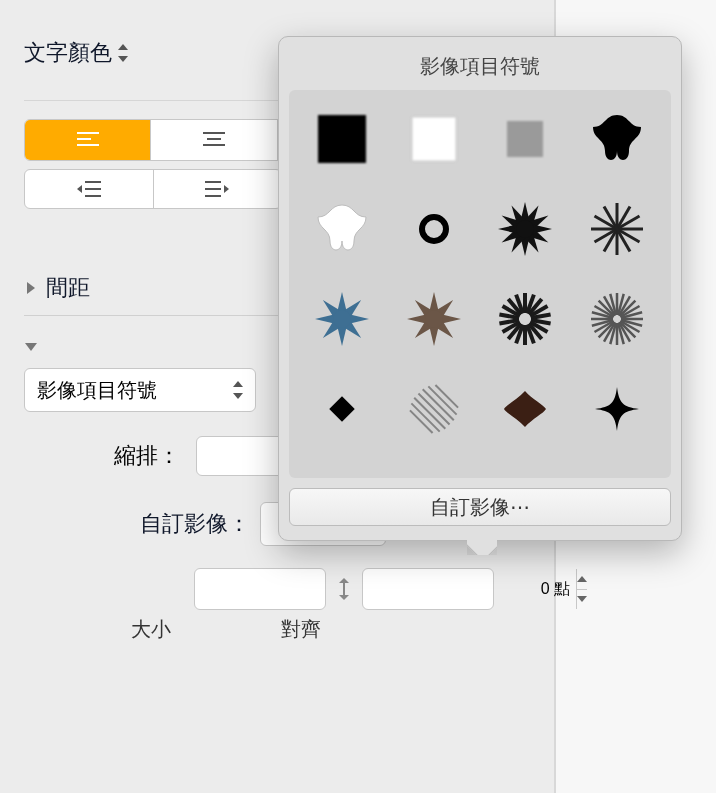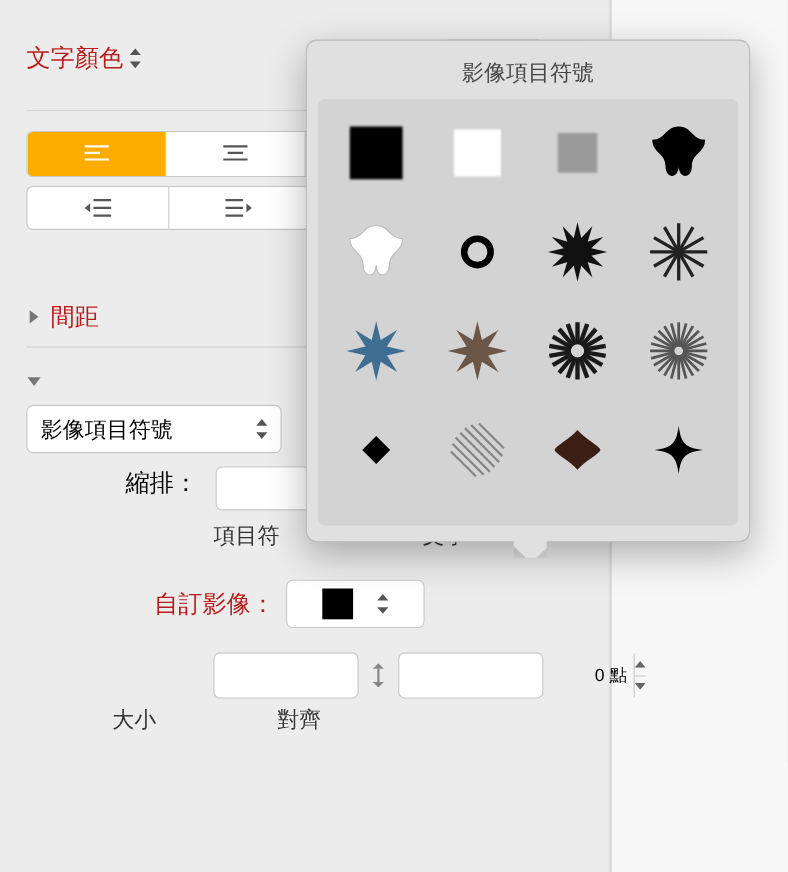--- a/index.html
+++ b/index.html
@@ -1,20 +1,20 @@
 <!DOCTYPE html>
 <html><head>
 <meta charset="utf-8">
 <style>
 * { box-sizing: border-box; margin: 0; padding: 0; font-family: -apple-system, "Helvetica Neue", Arial, sans-serif; }
 body { width: 716px; height: 793px; background: #f7f7f7; position: relative; overflow: hidden; }
 .panel { width: 556px; background: #ececec; padding: 24px 24px 0 24px; position: relative; height: 793px; border-right: 2px solid #d8d8d8; }
 .row { display: flex; align-items: center; margin-bottom: 6px; }
 .text-color-row { justify-content: space-between; margin-bottom: 30px; padding-top: 12px; }
-.label { font-size: 22px; color: #b91c1c; }
+.label { font-size: 22px; color: #0f172a; }
 .text-color-btn { display: flex; align-items: center; cursor: pointer; }
 .updown { display: inline-block; margin-left: 4px; position: relative; width: 12px; height: 18px; }
 .updown::before { content: ""; position: absolute; top: 0; left: 2px; border-left: 5px solid transparent; border-right: 5px solid transparent; border-bottom: 6px solid #555; }
 .updown::after { content: ""; position: absolute; bottom: 0; left: 2px; border-left: 5px solid transparent; border-right: 5px solid transparent; border-top: 6px solid #555; }
 .color-controls { display: flex; gap: 0; }
 .color-swatch { width: 88px; height: 34px; background: linear-gradient(135deg, #3a3a3a, #1a1a1a); border-radius: 6px 0 0 6px; border: 1px solid #aaa; }
 .color-wheel { width: 40px; height: 34px; border-radius: 0 6px 6px 0; border: 1px solid #aaa; border-left: none; background: conic-gradient(red, orange, yellow, lime, cyan, blue, magenta, red); }
 .aligns { display: flex; width: 100%; border: 1px solid #c7c7c7; border-radius: 6px; overflow: hidden; background: #fff; height: 42px; }
 .align-btn { flex: 1; display: flex; align-items: center; justify-content: center; border-right: 1px solid #c7c7c7; cursor: pointer; }
 .align-btn:last-child { border-right: none; }
@@ -22,37 +22,37 @@
 .indent-row { margin-top: 8px; width: 258px; border: 1px solid #c7c7c7; border-radius: 6px; background: #fff; height: 40px; display: flex; }
 .indent-btn { flex: 1; display: flex; align-items: center; justify-content: center; border-right: 1px solid #c7c7c7; cursor: pointer; }
 .indent-btn:last-child { border-right: none; }
 .section-header { display: flex; align-items: center; gap: 8px; margin-top: 26px; cursor: pointer; }
 .section-header.first { margin-top: 64px; }
 .disclose { width: 14px; display: inline-flex; justify-content: center; }
 .disclose svg { display: block; }
 hr.sep { border: none; border-top: 1px solid #d0d0d0; margin-top: 12px; }
 .hr-top { border: none; border-top: 1px solid #d6d6d6; margin-top: 24px; margin-bottom: 18px; }
 .select-like { margin-top: 16px; width: 232px; height: 44px; border: 1px solid #c7c7c7; border-radius: 6px; background: #fff; display: flex; align-items: center; padding: 0 12px; font-size: 20px; justify-content: space-between; cursor: pointer; }
-.indent-fields { margin-top: 12px; display: flex; align-items: flex-start; gap: 16px; }
+.indent-fields { margin-top: 24px; display: flex; align-items: center; gap: 16px; }
 .indent-label { margin-left: 90px; font-size: 22px; }
 .num-field { width: 122px; height: 40px; border: 1px solid #c7c7c7; border-radius: 6px; background: #fff; display: flex; align-items: center; }
 .num-input { flex: 1; border: none; text-align: right; font-size: 16px; padding-right: 6px; background: transparent; outline: none; }
 .stepper { width: 22px; height: 100%; border-left: 1px solid #c7c7c7; display: flex; flex-direction: column; }
 .step-up, .step-down { flex: 1; display: flex; align-items: center; justify-content: center; cursor: pointer; }
 .step-up { border-bottom: 1px solid #c7c7c7; }
 .subrow { display:flex; align-items: baseline; margin-top:10px; }
 .subcaption { font-size: 20px; color:#333; }
 .current-image-row { display: flex; align-items: center; margin-top: 26px; gap: 10px; }
 .current-image-row .label { margin-left: 116px; }
 .img-dropdown { width: 126px; height: 44px; border: 1px solid #c7c7c7; border-radius: 6px; background: #fff; display: flex; align-items: center; justify-content: center; gap: 16px; cursor: pointer; }
 .img-chip { width: 28px; height: 28px; background: #000; }
 .bottom-row { display: flex; align-items: center; margin-top: 22px; margin-left: 170px; gap: 8px; }
 .sizefield, .alignfield { width: 132px; height: 42px; border: 1px solid #c7c7c7; border-radius: 6px; background: #fff; display: flex; align-items: center; }
 .lock-icon { width: 20px; height: 28px; display: flex; flex-direction: column; align-items: center; justify-content: center; }
-.bottom-captions { display: flex; margin-left: 78px; margin-top: 6px; gap: 110px; }
+.bottom-captions { display: flex; margin-left: 107px; margin-top: 6px; gap: 110px; }
 .popover { position: absolute; left: 278px; top: 36px; width: 404px; background: #e0e0e0; border: 1px solid #b8b8b8; border-radius: 10px; box-shadow: 0 12px 34px rgba(0,0,0,0.28); padding: 10px 10px 14px 10px; }
 .popover-title { text-align: center; font-size: 20px; color: #444; padding: 6px 0 10px 0; }
 .bullet-scroll { background: #d3d3d3; border-radius: 6px; padding: 18px 22px 0px 22px; height: 388px; overflow: hidden; }
 .bullet-grid { display: grid; grid-template-columns: repeat(4, 1fr); gap: 28px 28px; }
 .bullet-cell { width: 62px; height: 62px; display: flex; align-items: center; justify-content: center; cursor: pointer; }
 .custom-btn { margin-top: 10px; height: 38px; background: linear-gradient(#f7f7f7,#e9e9e9); border: 1px solid #bcbcbc; border-radius: 6px; display: flex; align-items: center; justify-content: center; font-size: 20px; color: #333; cursor: pointer; }
 .popover-pointer { position: absolute; bottom: -15px; left: 188px; width: 30px; height: 16px; overflow: hidden; }
 .popover-pointer::before { content: ""; position: absolute; top: -16px; left: 0; width: 30px; height: 30px; background: #e0e0e0; border: 1px solid #b8b8b8; transform: rotate(45deg); box-shadow: 0 12px 34px rgba(0,0,0,0.15); }
 .align-icon line { stroke: #555; stroke-width: 2; }
 .active .align-icon line { stroke: #fff; }
@@ -161,24 +161,20 @@
         <div class="step-down">
             <svg width="10" height="6">
               <polygon points="0,0 10,0 5,6" fill="#666"></polygon>
             </svg>
           </div>
       </div>
     </div>
     <div class="num-field" style="visibility:hidden"></div>
   </div>
 
-  <div class="subrow">
-    <span class="subcaption" style="margin-left:170px">項目符</span>
-    <span class="subcaption" style="margin-left:130px">文字</span>
-  </div>
 
   <div class="current-image-row">
     <span class="label">自訂影像：</span>
     <div class="img-dropdown">
       <span class="img-chip"></span>
       <span class="updown"></span>
     </div>
   </div>
 
   <div class="bottom-row">
@@ -400,14 +396,17 @@
           </svg>
         </div>
       <div class="bullet-cell">
           <svg width="48" height="48" viewBox="-24 -24 48 48">
             <path d="M0 -22 C2 -6 6 -2 22 0 C6 2 2 6 0 22 C-2 6 -6 2 -22 0 C-6 -2 -2 -6 0 -22 Z" fill="#000"></path>
           </svg>
         </div>
       <div class="bullet-cell" style="grid-column:2"></div>
     </div>
   </div>
+  <div class="custom-btn">
+    <span>自訂影像⋯</span>
+  </div>
   <div class="popover-pointer"></div>
 </div>
 
 </body></html>

